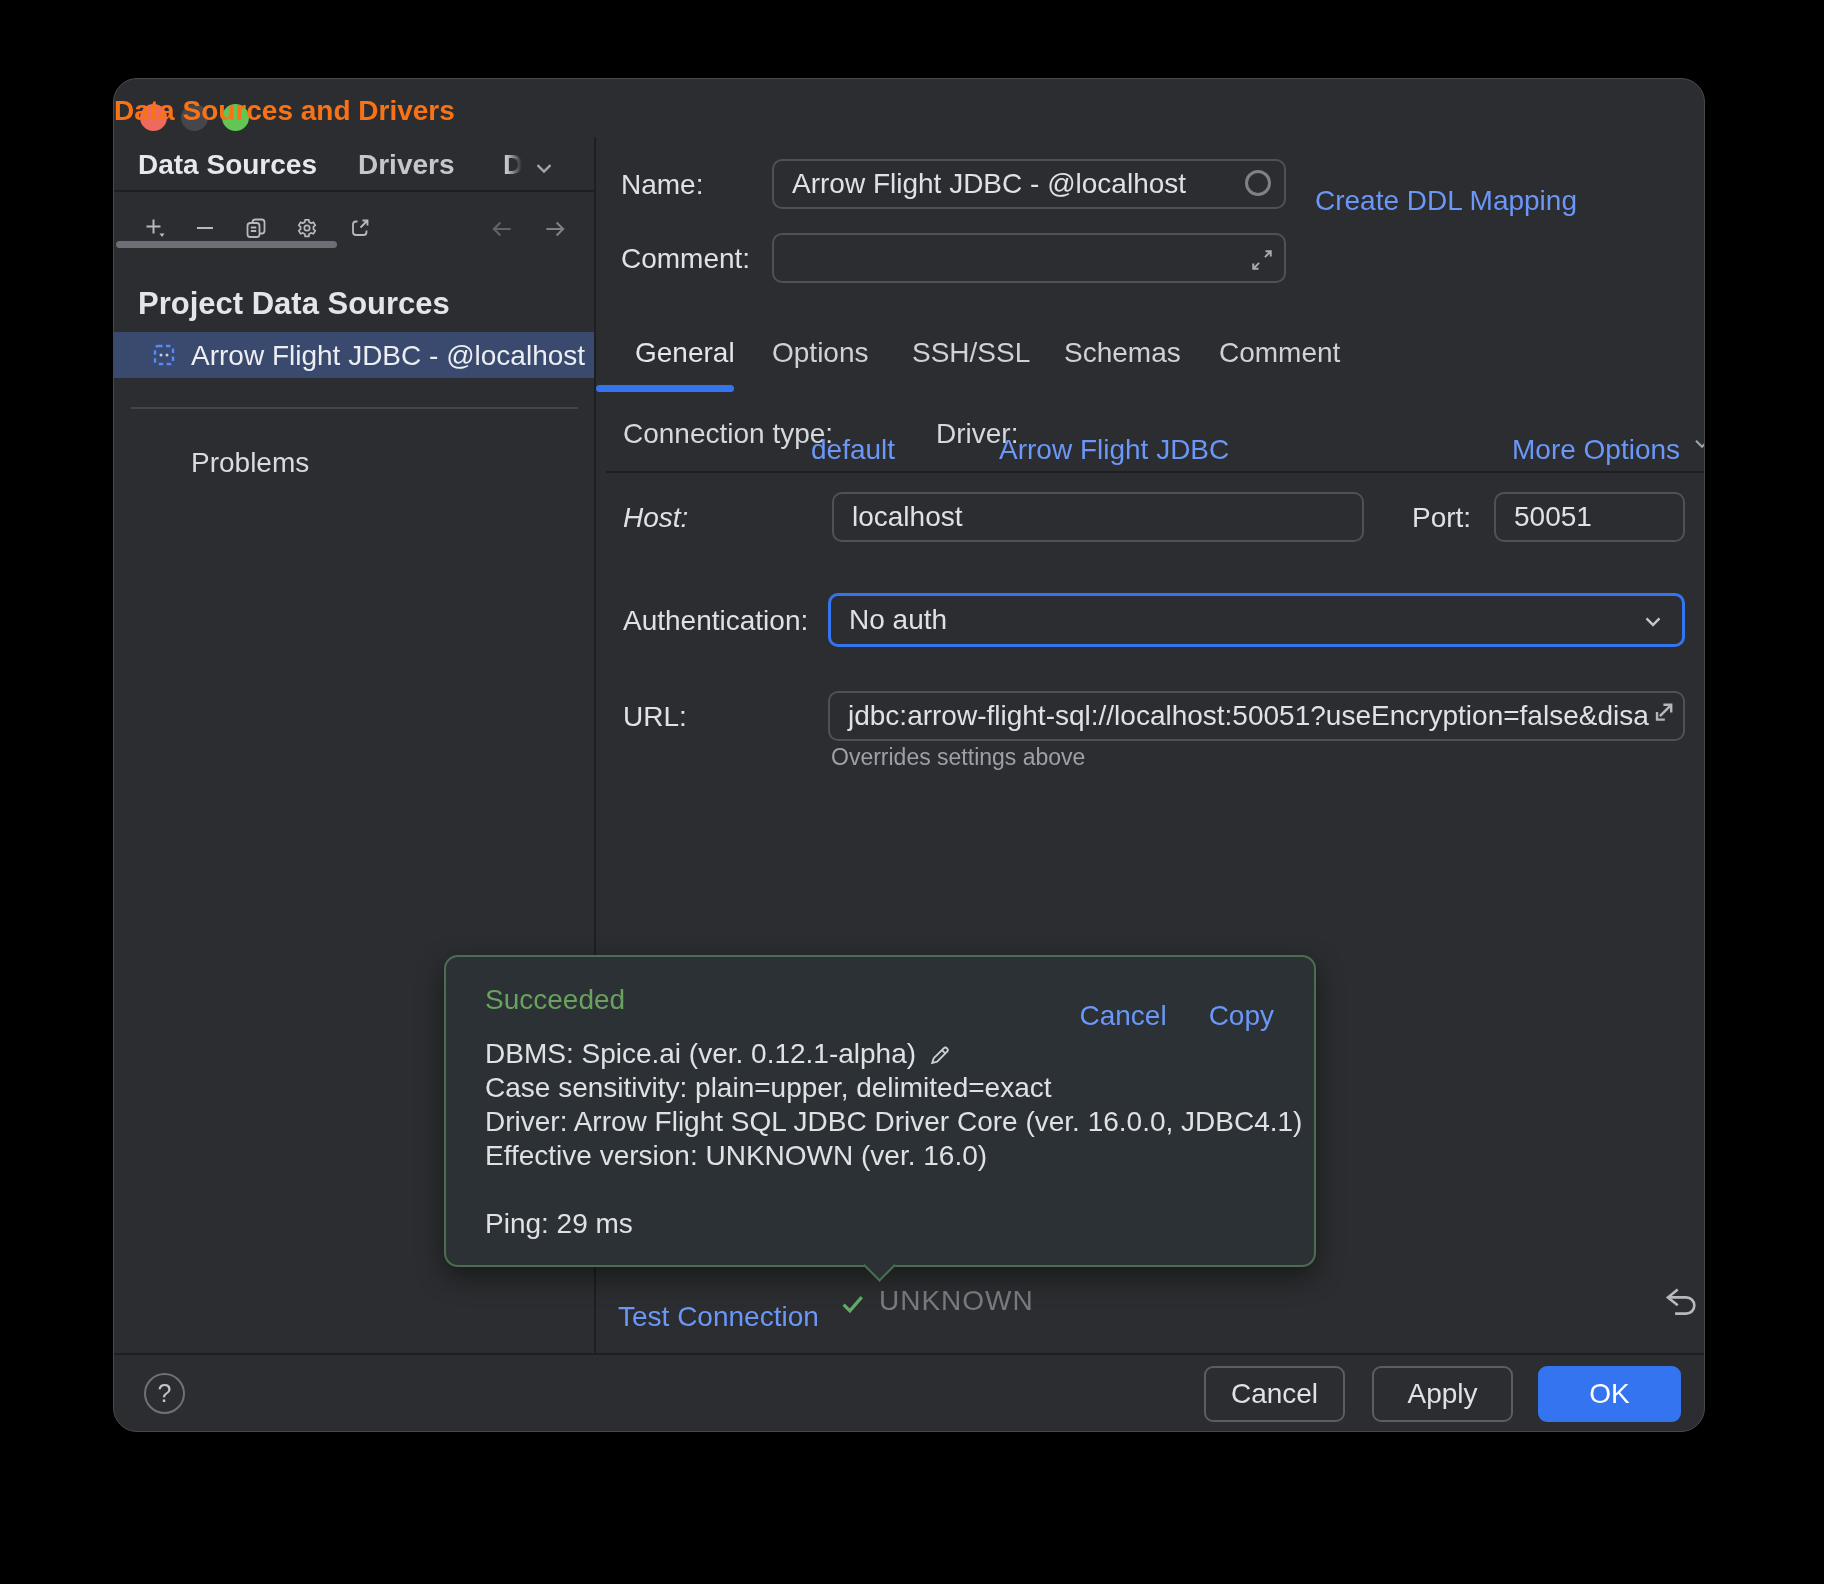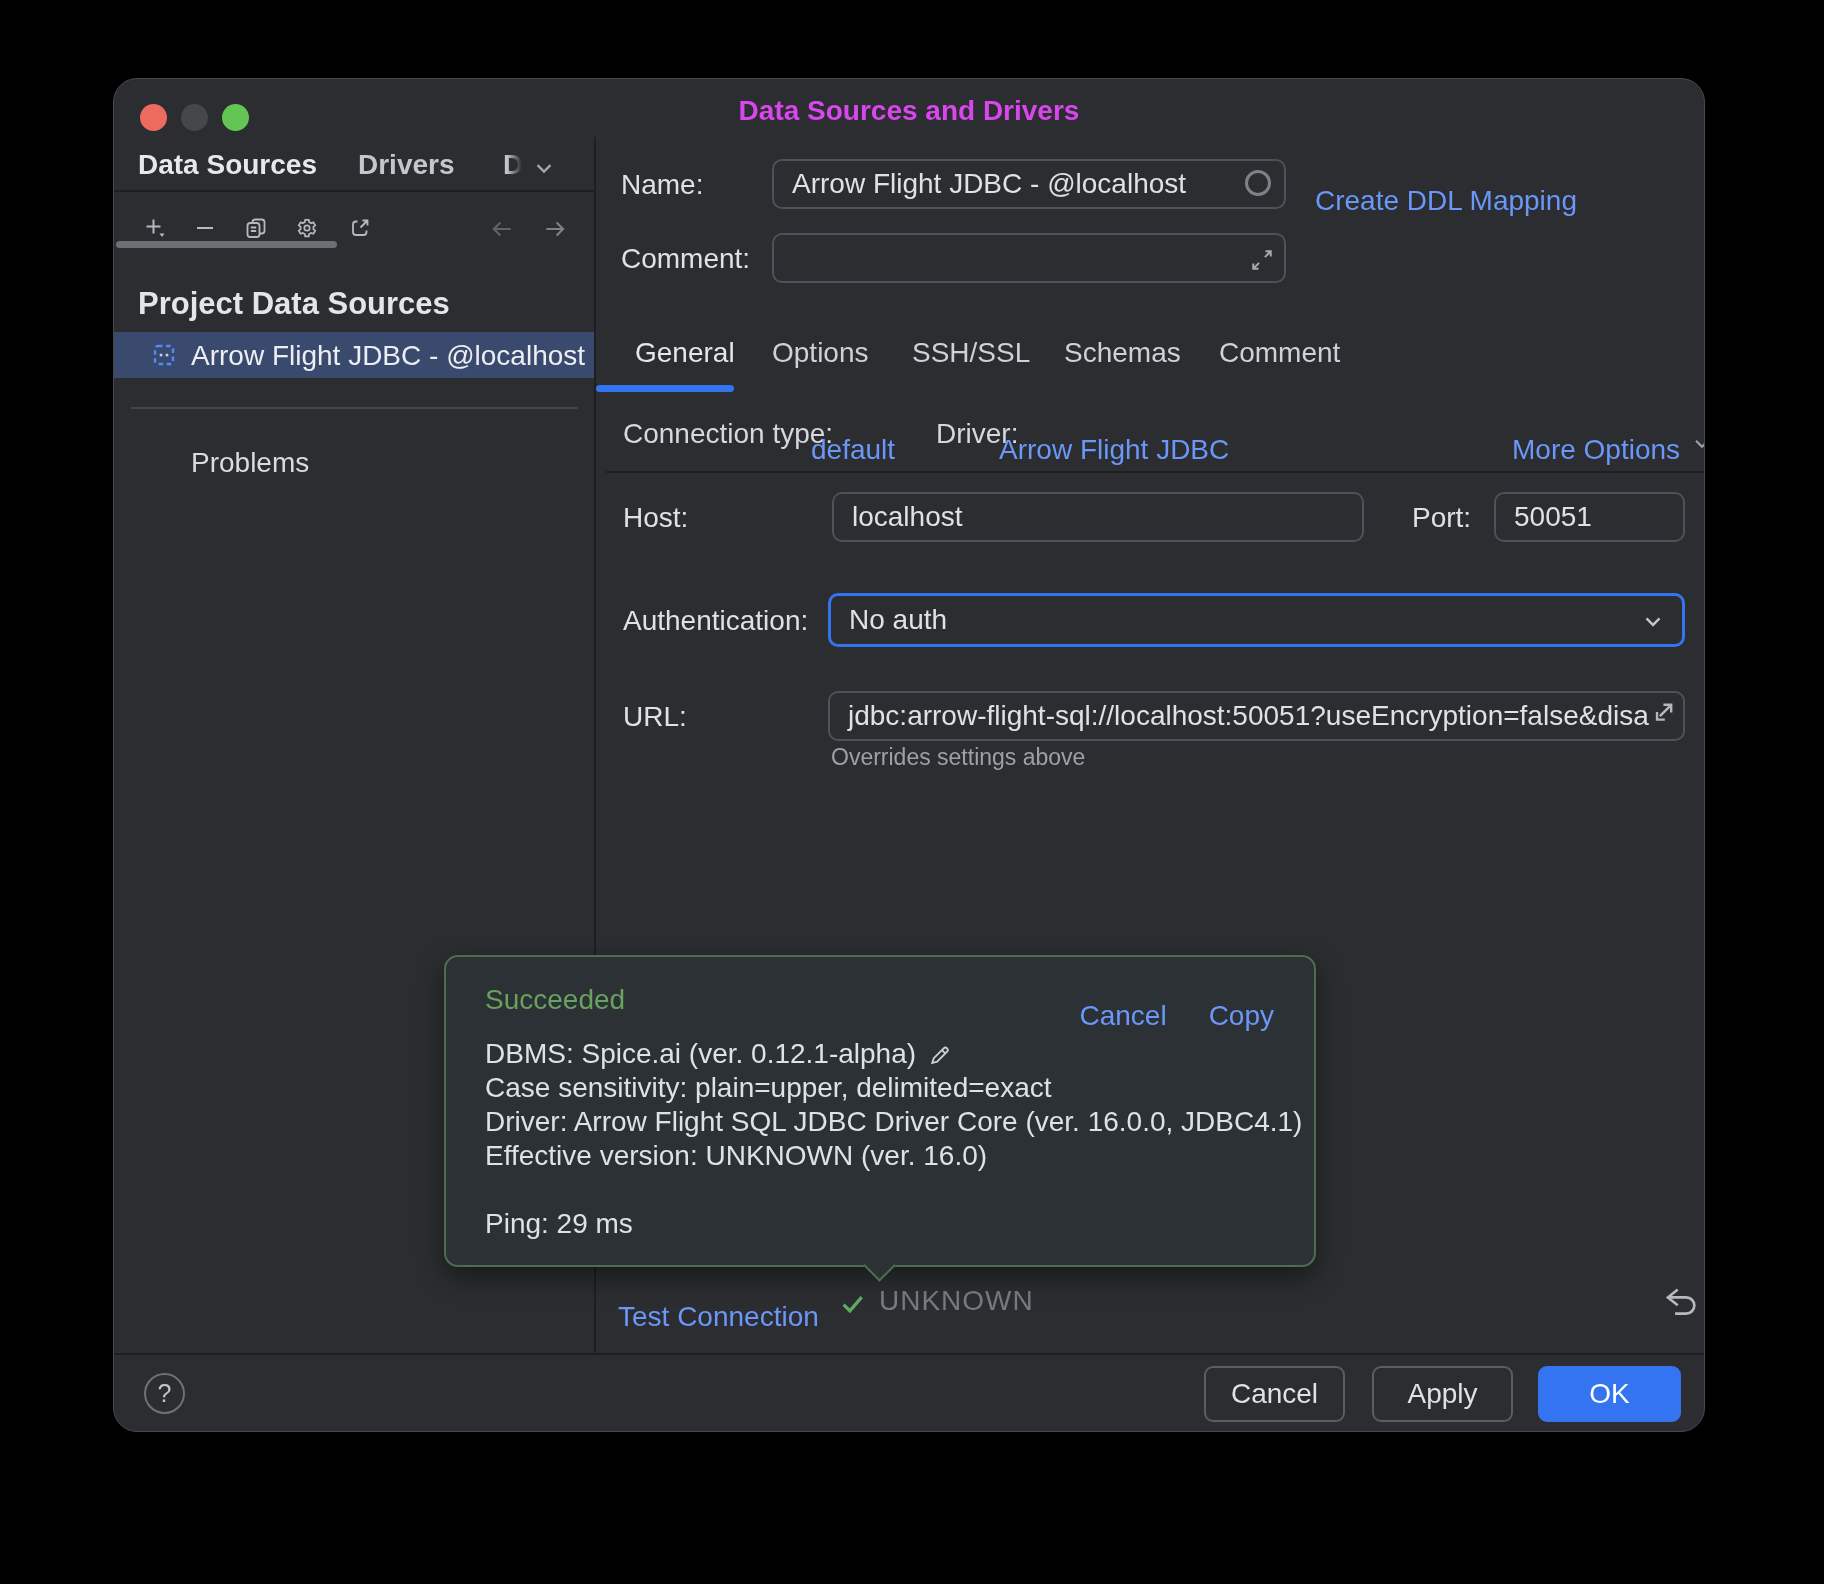--- a/index.html
+++ b/index.html
@@ -12,22 +12,22 @@
     position:absolute;left:113px;top:78px;width:1592px;height:1354px;
     background:var(--window_bg,#2b2d30);border:1px solid #47494d;border-radius:24px;
     box-sizing:border-box;overflow:hidden;
   }
   
   .titlebar{position:absolute;left:0;top:0;width:100%;height:58px;}
   .dot{position:absolute;top:25px;width:27px;height:27px;border-radius:50%;}
   .dot.close{left:26px;background:#ed6a5e;}
   .dot.min{left:67px;background:#45474b;}
   .dot.max{left:108px;background:#62c554;}
-  .title{position:absolute;left:0;right:0;top:16px;text-align:center;
-    font-size:28px;font-weight:700;color:#d946ef;}
+  .title{position:absolute;left:0;right:0;top:16px;text-align:left;
+    font-size:28px;font-weight:700;color:#f97316;}
   
   .vsep{position:absolute;left:480px;top:58px;width:2px;height:1216px;background:#1e1f22;}
   .side-tabs{position:absolute;left:0;top:58px;width:480px;height:55px;border-bottom:2px solid #1e1f22;box-sizing:border-box;}
   .side-tab{position:absolute;top:12px;font-size:28px;font-weight:700;}
   .side-tab.active{left:24px;color:#e6e8eb;}
   .side-tab.t2{left:244px;color:#c3c6cb;}
   .side-tab.t3{left:389px;color:#c3c6cb;-webkit-mask-image:linear-gradient(to right,#000 20%,transparent 95%);mask-image:linear-gradient(to right,#000 20%,transparent 95%);}
   .side-tab-chevron{position:absolute;left:417px;top:18px;color:#a2a5ab;}
   .active-tab-bar{position:absolute;left:2px;top:104px;width:221px;height:7px;border-radius:3.5px;background:#6c6f75;}
   .toolbar{position:absolute;left:0;top:113px;width:480px;height:68px;}
@@ -57,21 +57,21 @@
   .ftab{position:absolute;top:6px;font-size:28px;color:#ced1d6;}
   .ftab.active{color:#e4e6e9;}
   .ftab-general{left:29px;} .ftab-options{left:166px;} .ftab-ssh{left:306px;} .ftab-schemas{left:458px;} .ftab-advanced{left:613px;}
   .tab-indicator{position:absolute;left:482px;top:306px;width:138px;height:7px;border-radius:3.5px;background:var(--accent,#3574f0);z-index:2;}
   .conn-lab{left:509px;top:339px;color:#d5d8dc;}
   .conn-default{position:absolute;left:697px;top:339px;}
   .driver-lab{left:822px;top:339px;color:#d5d8dc;}
   .driver-val{position:absolute;left:885px;top:339px;}
   .more-opt{position:absolute;left:1398px;top:339px;display:flex;align-items:center;gap:10px;}
   .more-opt .chev{color:#9da0a8;margin-top:4px;}
-  .host-lab{left:509px;top:423px;}
+  .host-lab{left:509px;top:423px;font-style:italic;}
   .host-field{left:718px;top:413px;width:532px;}
   .port-lab{left:1298px;top:423px;}
   .port-field{left:1380px;top:413px;width:191px;}
   .auth-lab{left:509px;top:526px;}
   .auth-select{left:714px;top:514px;width:857px;height:54px;border:3px solid var(--accent,#3574f0);border-radius:10px;}
   .auth-chevron{position:absolute;right:16px;top:13px;color:#c2c5ca;}
   .url-lab{left:509px;top:622px;}
   .url-field{left:714px;top:612px;width:857px;padding-right:42px;}
   .url-expand{position:absolute;right:4px;top:4px;color:#b3b6bc;background:transparent;}
   .url-hint{position:absolute;left:717px;top:665px;font-size:23px;color:#9da0a8;}

